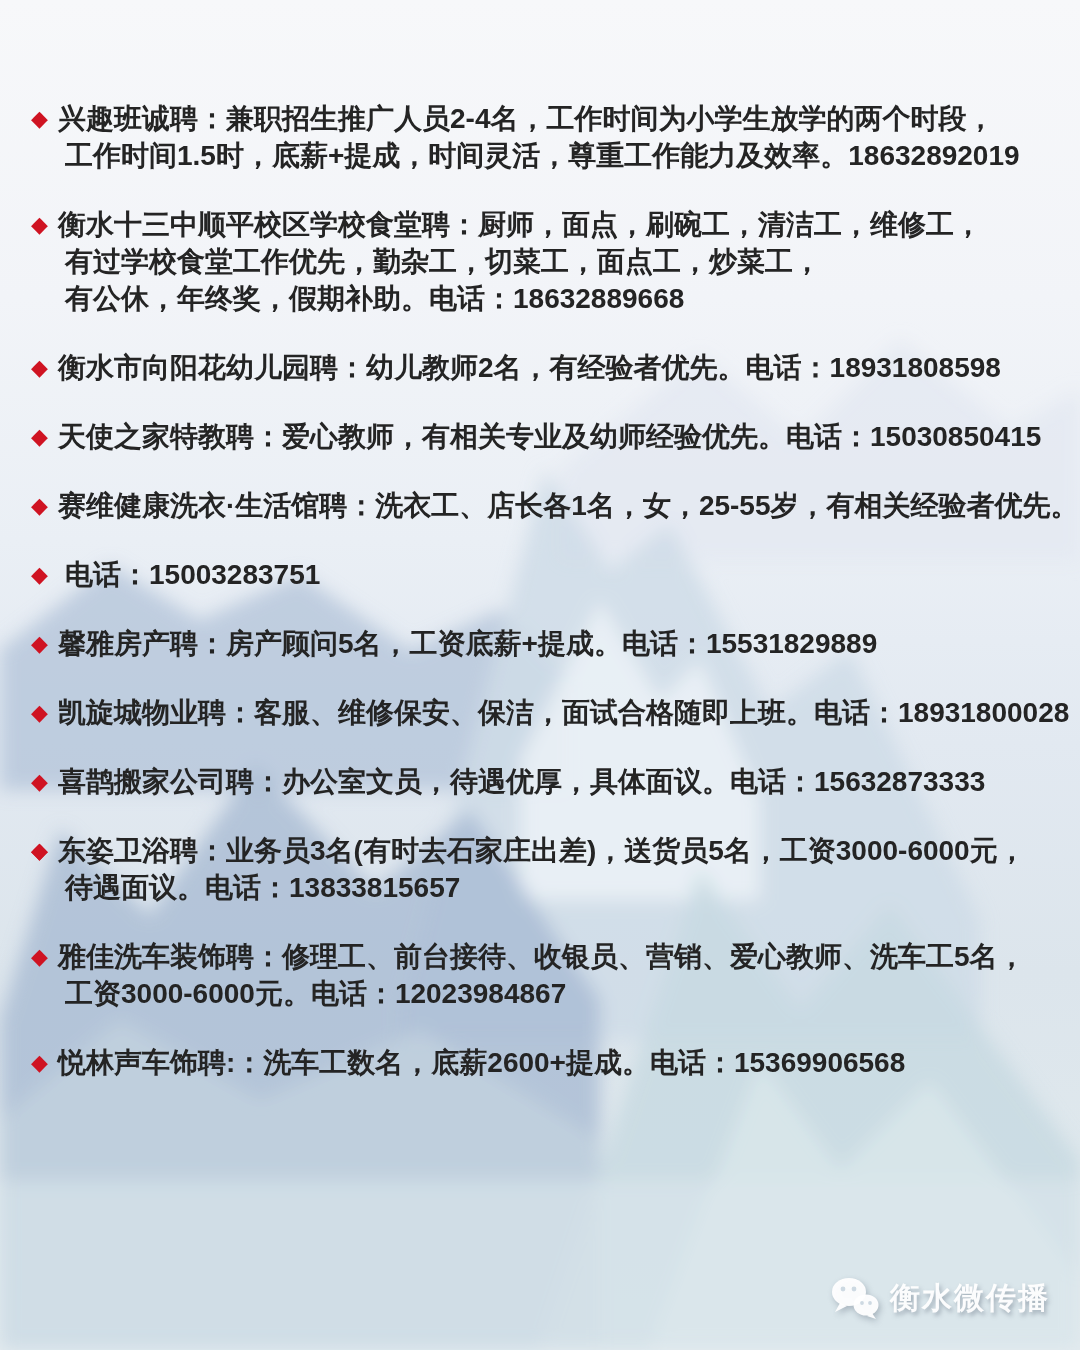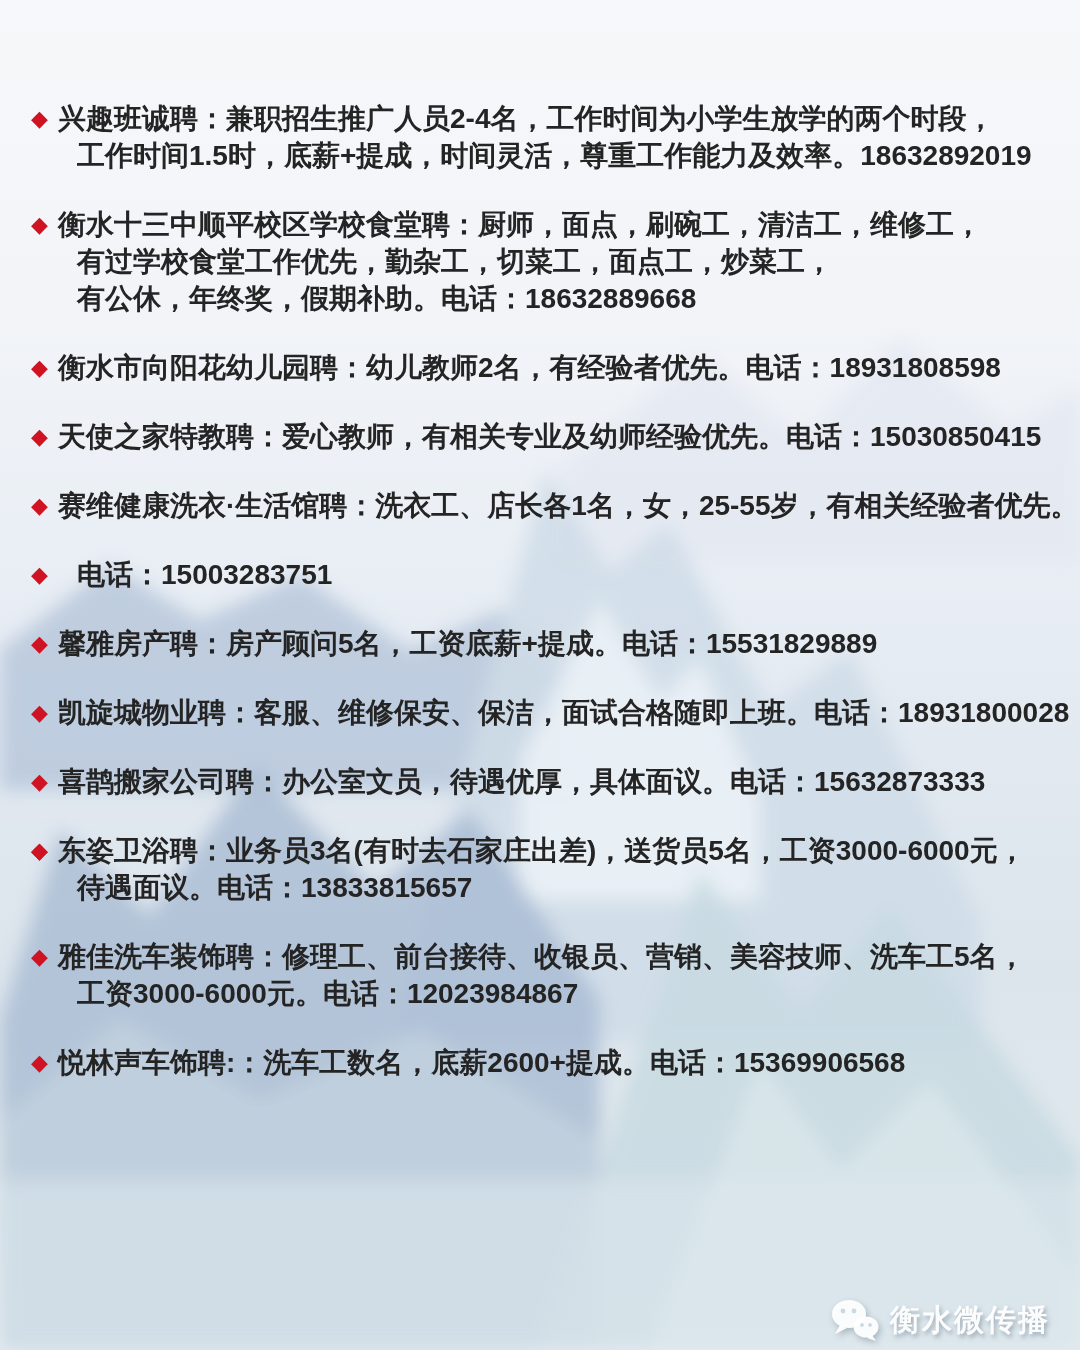--- a/index.html
+++ b/index.html
@@ -35,24 +35,24 @@
     color: #242424;
     line-height: 37px;
   }
   .bullet {
     position: absolute; left: -3px; top: 0;
     font-size: 22px;
     line-height: 37px;
     color: #cf1322;
   }
   .line { white-space: nowrap; }
-  .line.cont { padding-left: 7px; margin-left: 12px; }
+  .line.cont { padding-left: 7px; }
   .watermark {
     position: absolute;
-    right: 30px; bottom: 8px;
+    right: 30px; bottom: 30px;
     display: flex;
     align-items: center;
     gap: 10px;
   }
   .watermark-label {
     font-size: 30px;
     font-weight: bold;
     color: rgba(255,255,255,0.95);
     letter-spacing: 2px;
     text-shadow: 2px 3px 4px rgba(105,117,133,0.5);
@@ -140,21 +140,21 @@
     </div>
 
     <div class="listing">
       <span class="bullet">◆</span>
       <div class="line">东姿卫浴聘：业务员3名(有时去石家庄出差)，送货员5名，工资3000-6000元，</div>
       <div class="line cont">待遇面议。电话：13833815657</div>
     </div>
 
     <div class="listing">
       <span class="bullet">◆</span>
-      <div class="line">雅佳洗车装饰聘：修理工、前台接待、收银员、营销、美容技师、洗车工5名，</div>
+      <div class="line">雅佳洗车装饰聘：修理工、前台接待、收银员、营销、爱心教师、洗车工5名，</div>
       <div class="line cont">工资3000-6000元。电话：12023984867</div>
     </div>
 
     <div class="listing">
       <span class="bullet">◆</span>
       <div class="line">悦林声车饰聘:：洗车工数名，底薪2600+提成。电话：15369906568</div>
     </div>
 
   </div>
 

